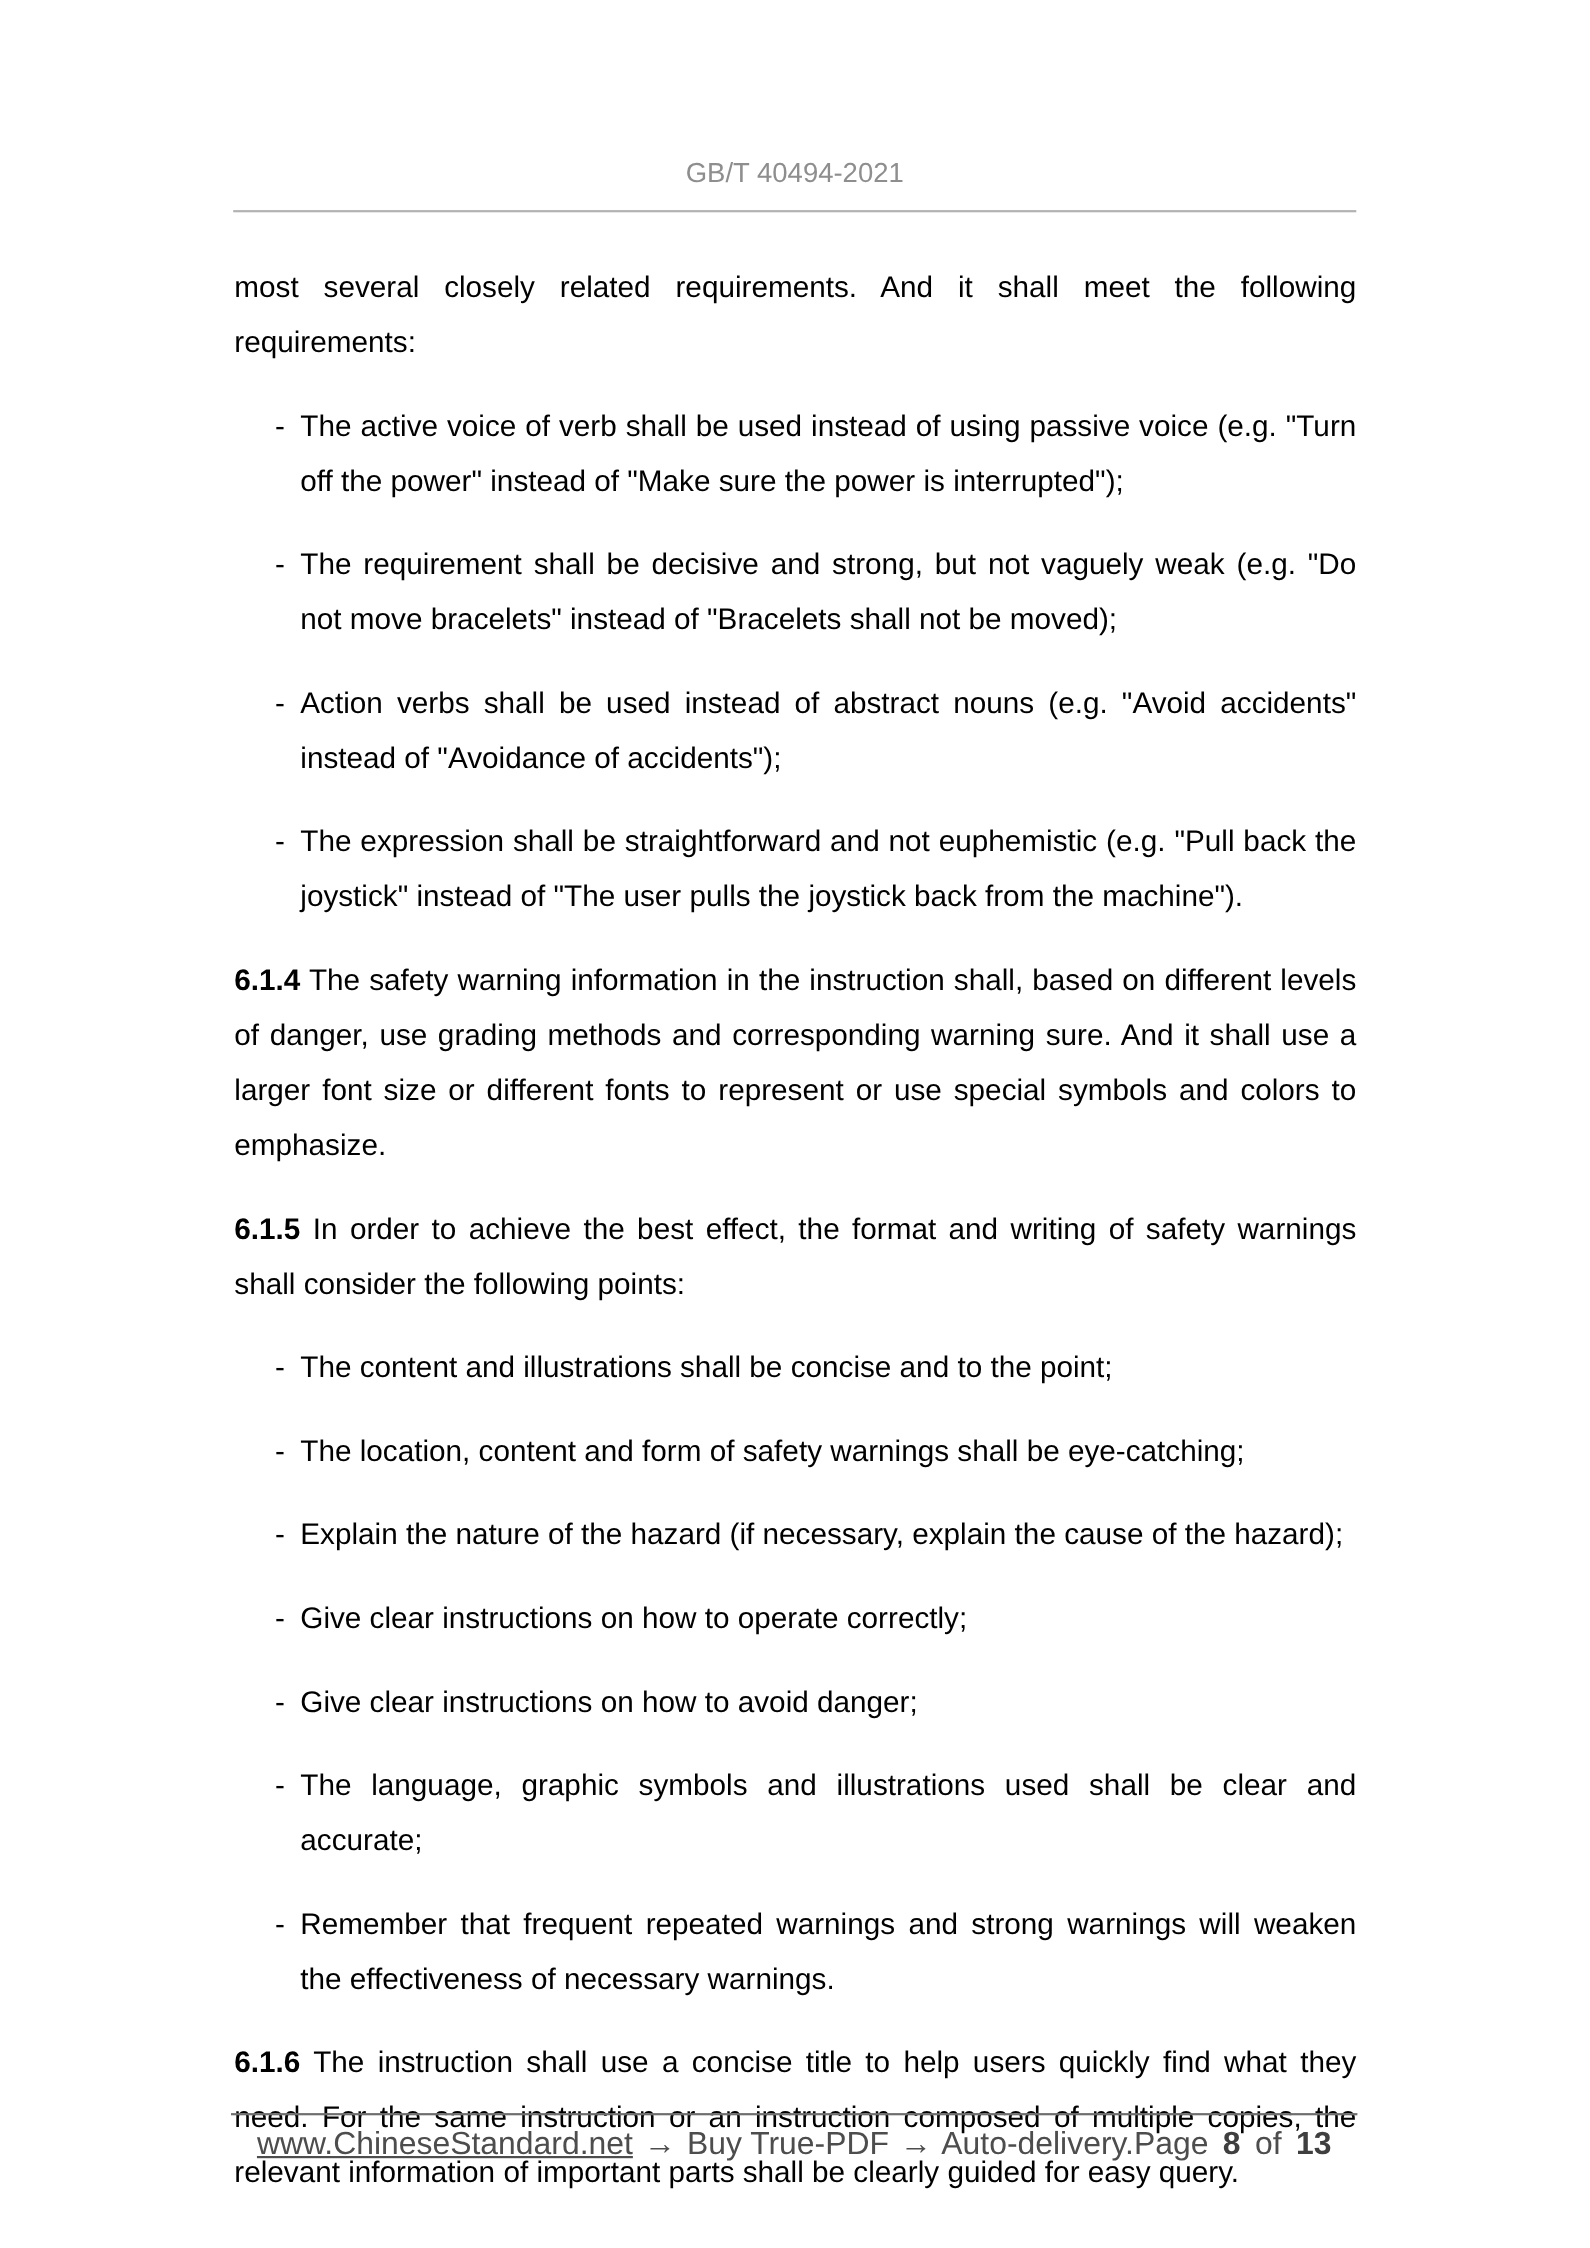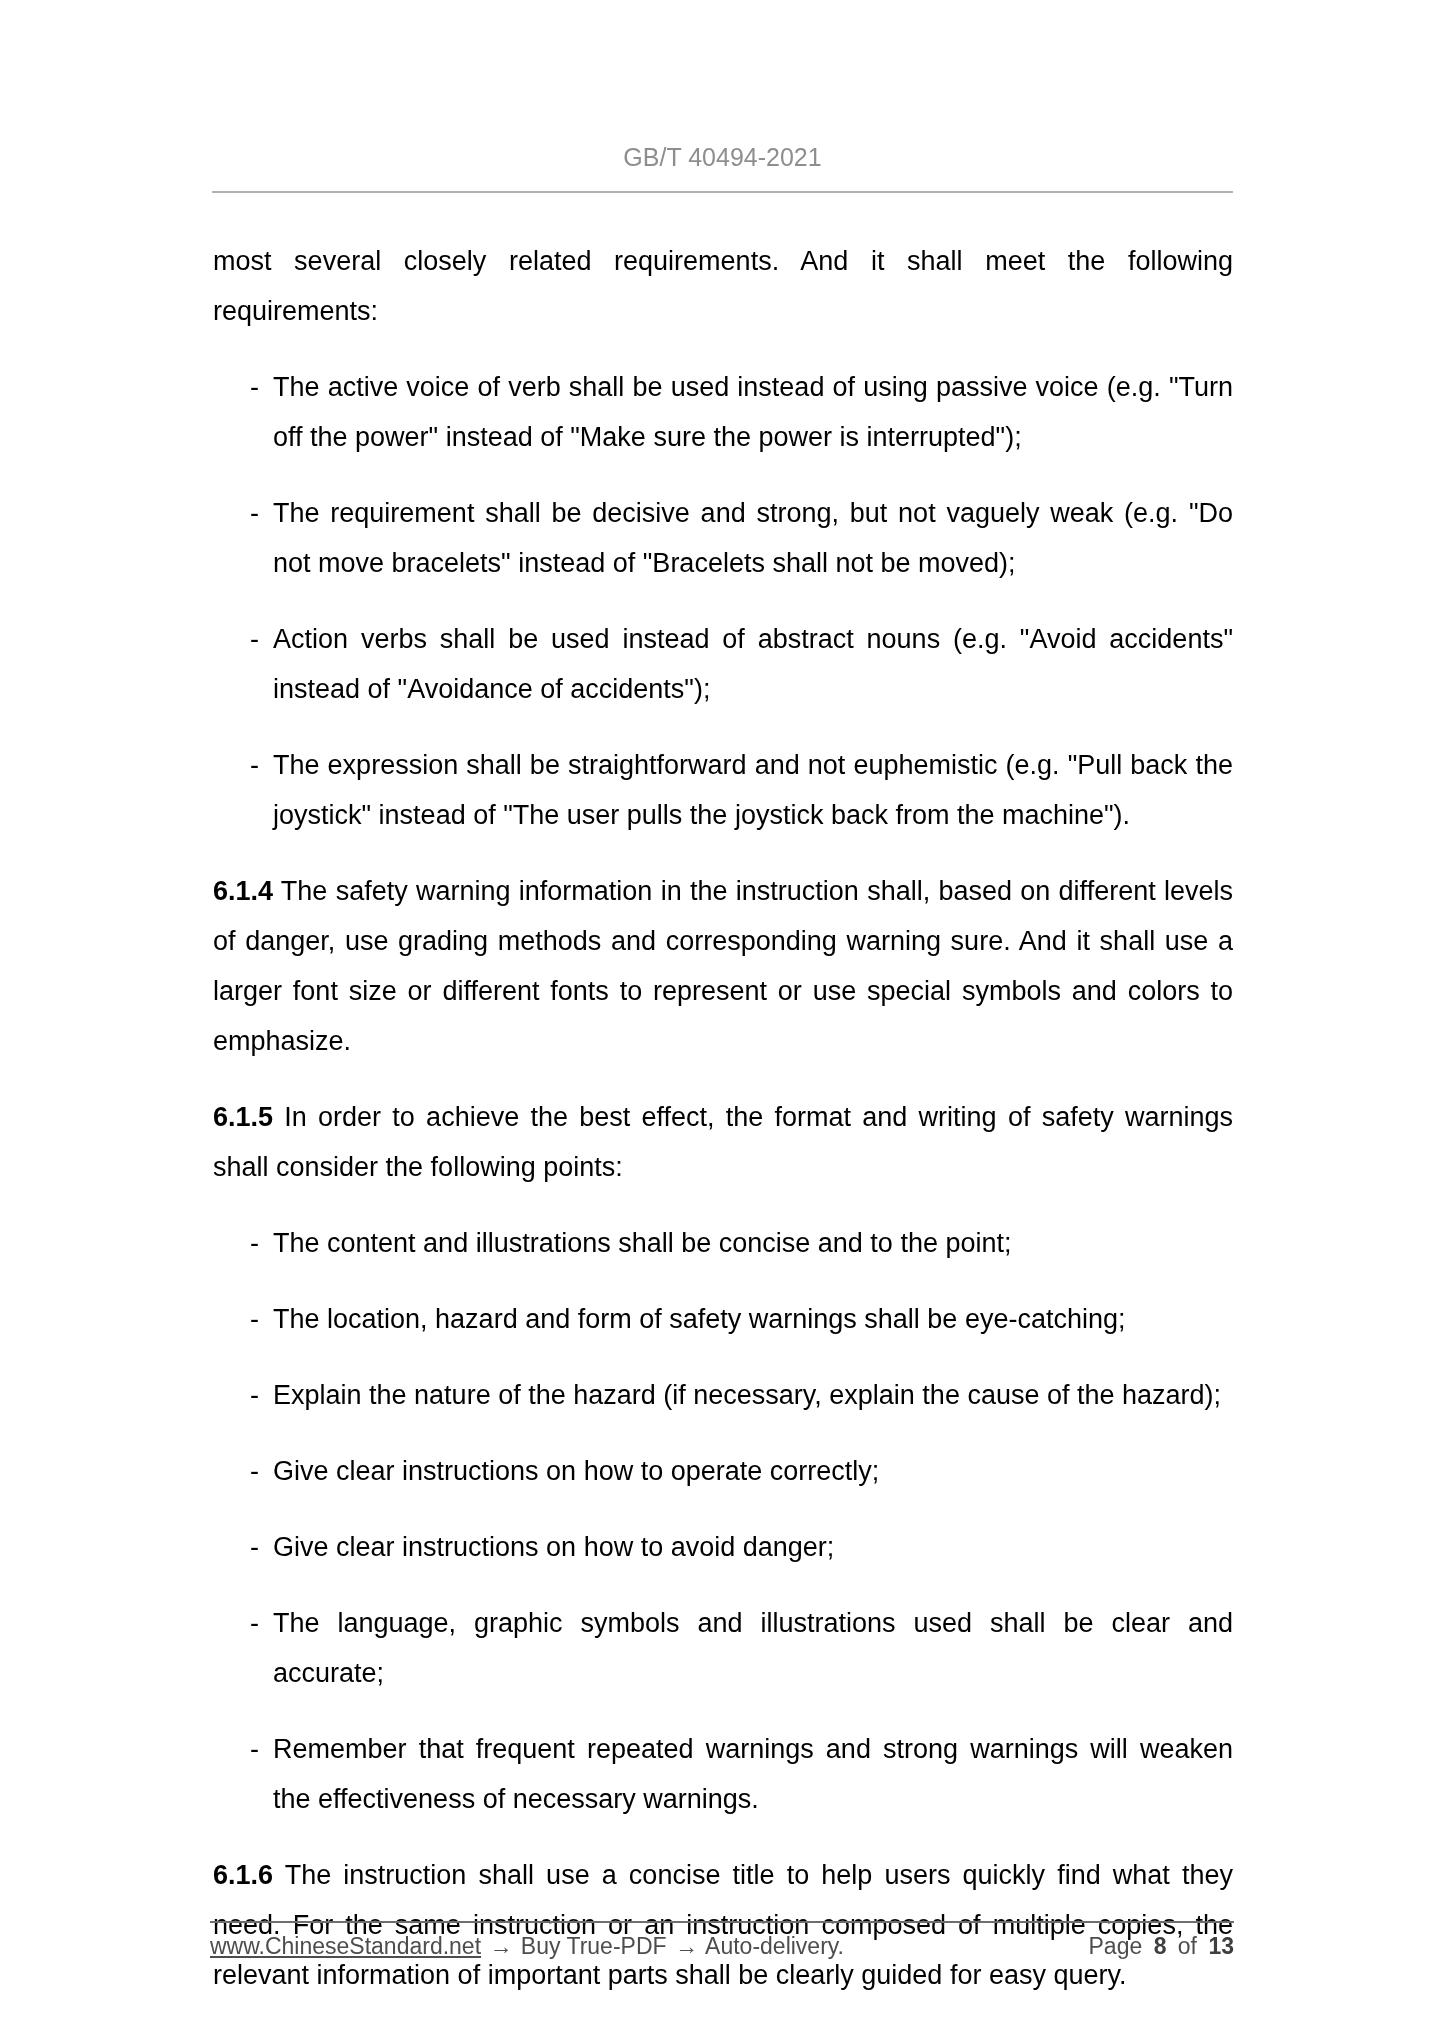--- a/index.html
+++ b/index.html
@@ -72,23 +72,23 @@
     left: 210px;
     width: 1024px;
     border-top: 2px solid #6e6e6e;
   }
   .footer-row {
     position: absolute;
     top: 1893px;
     left: 210px;
     width: 1024px;
     display: flex;
-    justify-content: space-between;
+    justify-content: center;
     align-items: baseline;
-    font-size: 23px;
+    font-size: 29px;
     color: #4d4d4d;
   }
   .footer-left a {
     color: #4d4d4d;
     text-decoration: underline;
     cursor: pointer;
   }
   .arrow { padding: 0 2px; }
   .footer-right { word-spacing: 5px; }
   .footer-right b { color: #3f3f3f; }
@@ -125,21 +125,21 @@
     <p class="para"><b class="sec-num">6.1.4</b> <span>The safety warning information in the instruction shall, based on different levels of danger, use grading methods and corresponding warning sure. And it shall use a larger font size or different fonts to represent or use special symbols and colors to emphasize.</span></p>
 
     <p class="para"><b class="sec-num">6.1.5</b> <span>In order to achieve the best effect, the format and writing of safety warnings shall consider the following points:</span></p>
 
     <div class="li">
       <span class="dash">-</span>
       <span class="li-text">The content and illustrations shall be concise and to the point;</span>
     </div>
     <div class="li">
       <span class="dash">-</span>
-      <span class="li-text">The location, hazard and form of safety warnings shall be eye-catching;</span>
+      <span class="li-text">The location, content and form of safety warnings shall be eye-catching;</span>
     </div>
     <div class="li">
       <span class="dash">-</span>
       <span class="li-text">Explain the nature of the hazard (if necessary, explain the cause of the hazard);</span>
     </div>
     <div class="li">
       <span class="dash">-</span>
       <span class="li-text">Give clear instructions on how to operate correctly;</span>
     </div>
     <div class="li">

